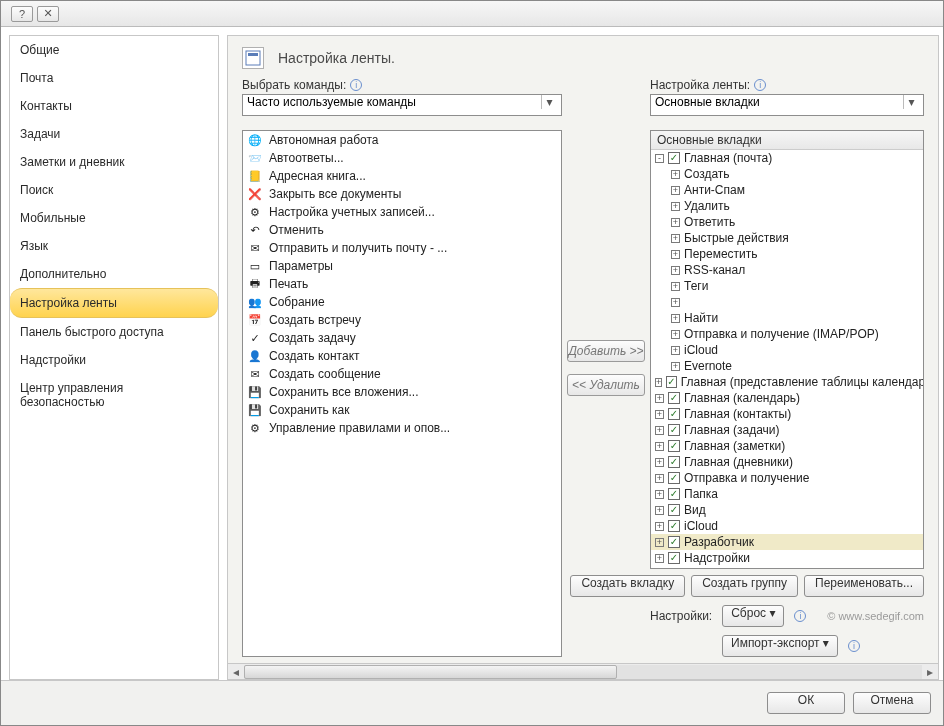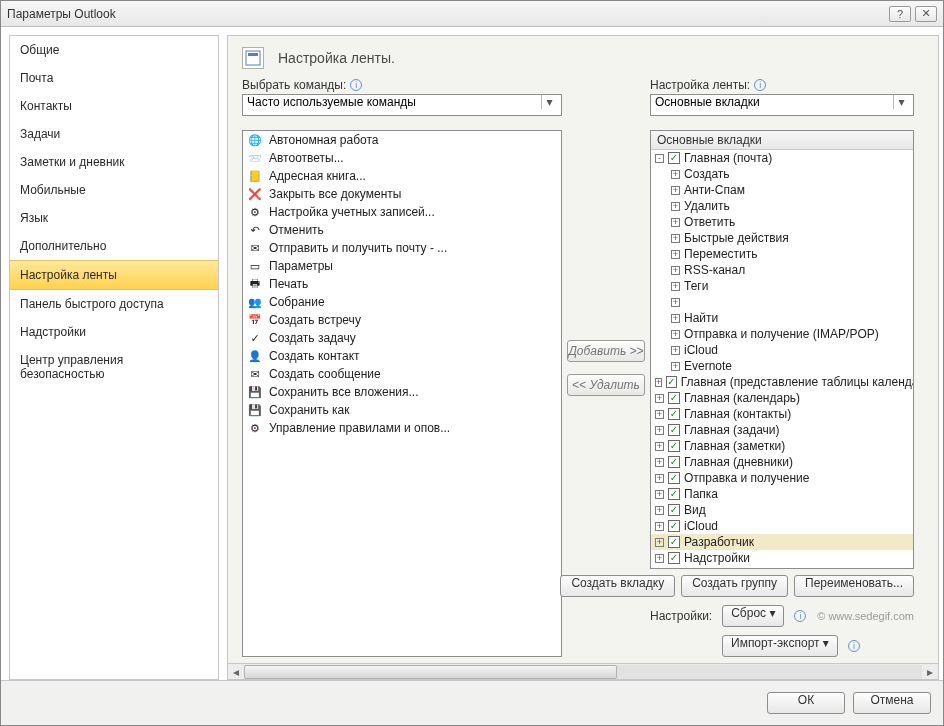--- a/index.html
+++ b/index.html
@@ -6,28 +6,28 @@
 body { margin: 0; background: #eaeaea; width: 944px; height: 726px; overflow: hidden; }
 
 .window { width: 944px; height: 726px; background: #fff; border: 1px solid #888; display: flex; flex-direction: column; }
 .titlebar { height: 26px; background: linear-gradient(#f7f7f7,#e7e7e7); border-bottom: 1px solid #bbb; display: flex; align-items: center; padding: 0 6px; }
 .titlebar .title { flex: 1; color: #333; }
 .titlebar .btn { width: 22px; height: 16px; border: 1px solid #9a9a9a; border-radius: 2px; margin-left: 4px; display: flex; align-items: center; justify-content: center; background: linear-gradient(#fdfdfd,#e7e7e7); font-size: 11px; color: #555; cursor: default; }
 
 .body { flex: 1; display: flex; padding: 8px 4px 0 8px; gap: 8px; background: #fff; min-height: 0; }
 .sidebar { width: 210px; border: 1px solid #c7c7c7; background: #fff; }
 .sidebar .item { padding: 7px 10px; color: #2a2a2a; cursor: default; }
-.sidebar .item.selected { background: linear-gradient(#ffe79c,#ffd34e); border-top: 1px solid #e6c25a; border-bottom: 1px solid #e6c25a; }
+.sidebar .item.selected { background: linear-gradient(#ffe79c,#ffd34e); border-top: 1px solid #e6c25a; border-bottom: 1px solid #e6c25a; border-radius: 12px; }
 
 .main { flex: 1; border: 1px solid #c7c7c7; background: #f3f3f0; display: flex; flex-direction: column; min-width: 0; }
 .header { display: flex; align-items: center; padding: 10px 14px 6px 14px; gap: 10px; }
 .header .icon { width: 22px; height: 22px; border: 1px solid #b0b0b0; background: #fff; display: inline-flex; align-items: center; justify-content: center; }
 .header h2 { margin: 4px; font-size: 14px; font-weight: normal; color: #4a4a4a; }
 
-.cols { display: flex; gap: 4px; padding: 2px 24px 6px 14px; flex: 1; min-height: 0; }
+.cols { display: flex; gap: 4px; padding: 2px 14px 6px 14px; flex: 1; min-height: 0; }
 .col { display: flex; flex-direction: column; min-width: 0; }
 .col.left { width: 320px; }
 .col.mid { width: 80px; align-items: center; justify-content: center; gap: 12px; font-style: italic; }
 .col.right { flex: 1; }
 
 .lbl-row { display: flex; align-items: center; gap: 4px; margin-bottom: 2px; color: #333; }
 .info-icon { width: 12px; height: 12px; border: 1px solid #6a8fce; border-radius: 50%; color: #6a8fce; font-size: 9px; line-height: 10px; text-align: center; display: inline-block; }
 
 .select { width: 100%; height: 22px; border: 1px solid #8d8d8d; background: #fff; display: flex; align-items: flex-start; padding: 0 4px; justify-content: space-between; }
 .select .arrow { width: 16px; text-align: center; color: #555; border-left: 1px solid #bbb; }
@@ -61,33 +61,33 @@
 .footer .btn3 { width: 78px; text-align: center; }
 
 svg { display: block; }
 </style>
 </head>
 <body>
 
 <div class="window">
 
   <div class="titlebar">
-    <span class="title">Параметры Outlook</span>
     <span class="btn">?</span>
     <span class="btn">✕</span>
   </div>
 
   <div class="body">
 
     <div class="sidebar" id="sidebar">
         <div class="item">Общие</div>
         <div class="item">Почта</div>
         <div class="item">Контакты</div>
         <div class="item">Задачи</div>
         <div class="item">Заметки и дневник</div>
+        <div class="item">Поиск</div>
         <div class="item">Мобильные</div>
         <div class="item">Язык</div>
         <div class="item">Дополнительно</div>
         <div class="item selected">Настройка ленты</div>
         <div class="item">Панель быстрого доступа</div>
         <div class="item">Надстройки</div>
         <div class="item">Центр управления безопасностью</div>
       </div>
 
     <div class="main">

